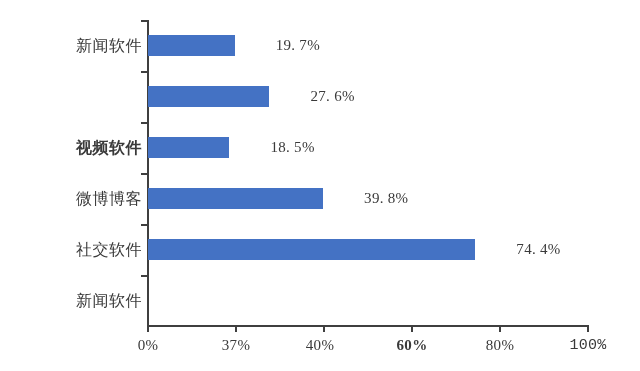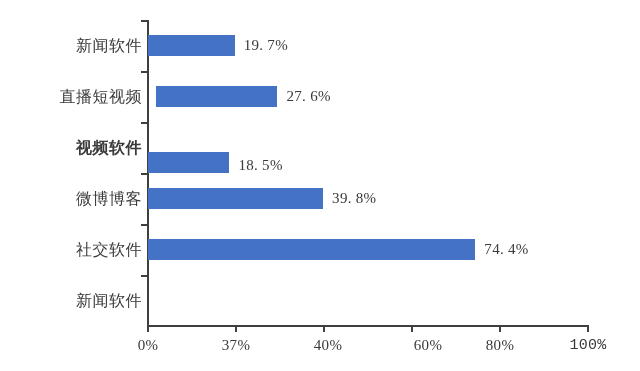--- a/index.html
+++ b/index.html
@@ -73,20 +73,21 @@
   }
 
   
   .bar-row {
     position: absolute;
     left: 0;
     height: 51px;
     width: 100%;
     display: flex;
     align-items: center;
+    gap: 32px;
   }
   .bar {
     height: 21px;
     background: #4472c4;
     display: block;
   }
   .bar-value {
     font-size: 15px;
     line-height: 1;
     color: #3a3a3a;
@@ -127,21 +128,20 @@
     letter-spacing: 0.3px;
   }
 </style>
 </head>
 <body>
 
 <div id="chart-root">
 
   <div class="cat-labels">
     <div class="cat-label" style="top:18px;">新闻软件</div>
-    <div class="cat-label" style="top:69px;">直播短视频</div>
     <div class="cat-label" style="top:120px;font-weight:bold;">视频软件</div>
     <div class="cat-label" style="top:171px;">微博博客</div>
     <div class="cat-label" style="top:273px;">新闻软件</div>
     <div class="cat-label" style="top:222px;">社交软件</div>
   </div>
 
   <div class="y-axis-line" style="background: rgb(63, 63, 63);"></div>
   <div class="x-axis-line" style="background: rgb(63, 63, 63);"></div>
 
   <div class="plot-area">
@@ -149,25 +149,25 @@
     <div class="y-tick" style="top: 51px; background: rgb(63, 63, 63);"></div>
     <div class="y-tick" style="top: 102px; background: rgb(63, 63, 63);"></div>
     <div class="y-tick" style="top: 153px; background: rgb(63, 63, 63);"></div>
     <div class="y-tick" style="top: 204px; background: rgb(63, 63, 63);"></div>
     <div class="y-tick" style="top: 255px; background: rgb(63, 63, 63);"></div>
 
     <div class="bar-row" style="top:0px;">
       <span class="bar" style="width: 86.68px; background: rgb(68, 114, 196);"></span>
       <span class="bar-value">19. 7%</span>
     </div>
-    <div class="bar-row" style="top:51px;margin-left:8px;">
+    <div class="bar-row" style="top:51px;">
       <span class="bar" style="width: 121.44px; background: rgb(68, 114, 196);"></span>
       <span class="bar-value">27. 6%</span>
     </div>
-    <div class="bar-row" style="top:102px;align-items:flex-end;">
+    <div class="bar-row" style="top:102px;">
       <span class="bar" style="width: 81.4px; background: rgb(68, 114, 196);"></span>
       <span class="bar-value">18. 5%</span>
     </div>
     <div class="bar-row" style="top:153px;">
       <span class="bar" style="width: 175.12px; background: rgb(68, 114, 196);"></span>
       <span class="bar-value">39. 8%</span>
     </div>
     <div class="bar-row" style="top:204px;">
       <span class="bar" style="width: 327.36px; background: rgb(68, 114, 196);"></span>
       <span class="bar-value">74. 4%</span>
@@ -176,18 +176,18 @@
 
   <div class="x-tick" style="left: 147px; background: rgb(63, 63, 63);"></div>
   <div class="x-tick" style="left: 235px; background: rgb(63, 63, 63);"></div>
   <div class="x-tick" style="left: 323px; background: rgb(63, 63, 63);"></div>
   <div class="x-tick" style="left: 411px; background: rgb(63, 63, 63);"></div>
   <div class="x-tick" style="left: 499px; background: rgb(63, 63, 63);"></div>
   <div class="x-tick" style="left: 587px; background: rgb(63, 63, 63);"></div>
 
   <div class="x-label" style="left:148px;">0%</div>
   <div class="x-label" style="left:236px;">37%</div>
-  <div class="x-label" style="left:328px;">40%</div>
-  <div class="x-label" style="left:428px;">60%</div>
+  <div class="x-label" style="left:320px;">40%</div>
+  <div class="x-label" style="left:412px;font-weight:bold;">60%</div>
   <div class="x-label" style="left:500px;">80%</div>
   <div class="x-label" style="left:588px;font-family:Liberation Mono, monospace;">100%</div>
 
 </div>
 
 </body></html>

